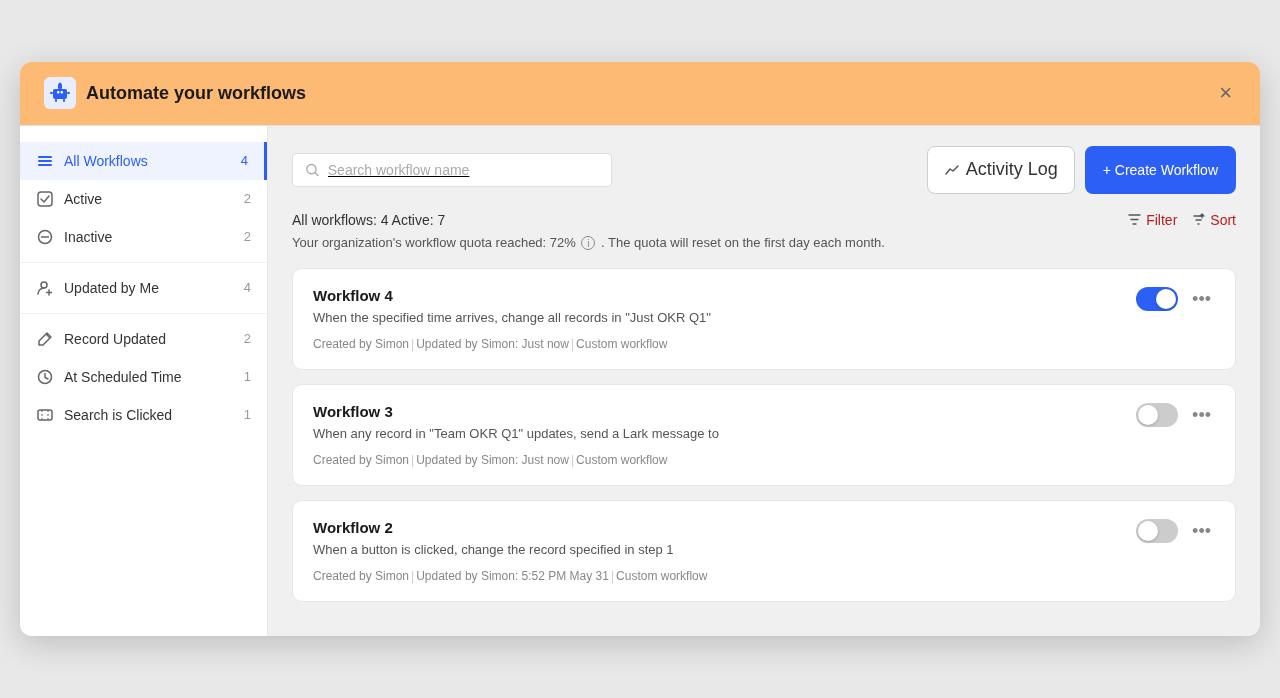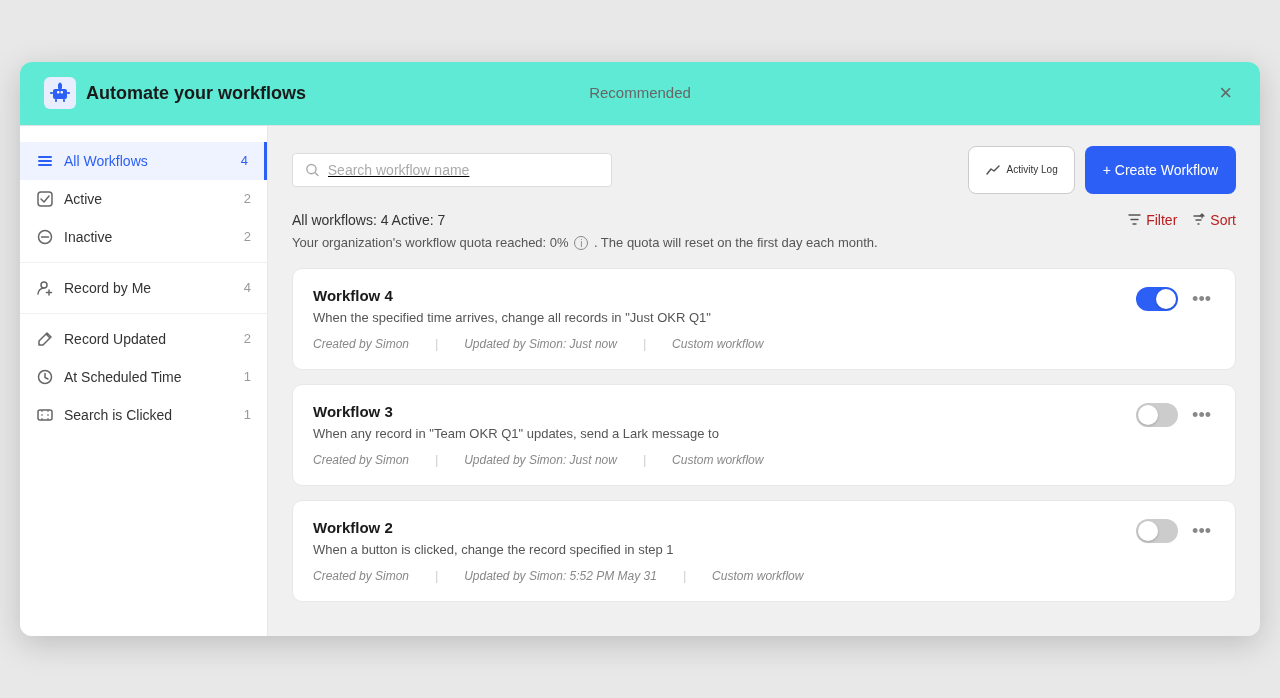--- a/index.html
+++ b/index.html
@@ -15,21 +15,21 @@
       width: 1240px;
       background: #f0f0f0;
       border-radius: 12px;
       box-shadow: 0 8px 32px rgba(0,0,0,0.18);
       overflow: hidden;
       display: flex;
       flex-direction: column;
     }
     
     .header {
-      background: #5eead4;
+      background: #fdba74;
       display: flex;
       align-items: center;
       padding: 8px 24px;
       height: 64px;
       border-bottom: 1px solid #e0e0e0;
       position: relative;
     }
     .header-title {
       display: flex;
       align-items: center;
@@ -164,21 +164,21 @@
       gap: 10px;
     }
     .btn-activity {
       display: flex;
       align-items: center;
       gap: 6px;
       background: #fff;
       border: 1px solid #ccc;
       border-radius: 8px;
       padding: 8px 16px;
-      font-size: 10px;
+      font-size: 18px;
       color: #333;
       cursor: pointer;
       font-weight: 500;
     }
     .btn-create {
       display: flex;
       align-items: center;
       gap: 6px;
       background: #2b5ff5;
       border: none;
@@ -260,23 +260,22 @@
     }
     .card-desc {
       font-size: 13px;
       color: #555;
       margin-bottom: 12px;
     }
     .card-meta {
       font-size: 12px;
       color: #888;
       display: flex;
-      gap: 26px;
-      align-items: center;
-      font-style: italic;
+      gap: 2px;
+      align-items: center;
     }
     .meta-sep {
       color: #ccc;
     }
     .card-actions {
       display: flex;
       align-items: center;
       gap: 10px;
       flex-shrink: 0;
     }
@@ -331,21 +330,20 @@
         <rect x="14" y="7" width="4" height="5" rx="1" fill="#2b5ff5"></rect>
         <circle cx="16" cy="7" r="1.5" fill="#2b5ff5"></circle>
         <rect x="11" y="22" width="2" height="3" rx="1" fill="#2b5ff5"></rect>
         <rect x="19" y="22" width="2" height="3" rx="1" fill="#2b5ff5"></rect>
         <rect x="6" y="15" width="3" height="2" rx="1" fill="#2b5ff5"></rect>
         <rect x="23" y="15" width="3" height="2" rx="1" fill="#2b5ff5"></rect>
       </svg>
       <span>Automate your workflows</span>
     </div>
     <div class="header-tabs">
-      <span class="tab">Recommended</span>
     </div>
     <button class="close-btn">×</button>
   </div>
 
   <div class="body">
 
     <div class="sidebar">
 
       <div class="sidebar-item selected">
         <span class="item-icon">
@@ -384,21 +382,21 @@
 
       <div class="sidebar-item">
         <span class="item-icon">
           <svg width="18" height="18" viewBox="0 0 18 18" fill="none">
             <circle cx="8" cy="6" r="3" stroke="#666" stroke-width="1.5"></circle>
             <path d="M2 15c0-3.3 2.7-6 6-6" stroke="#666" stroke-width="1.5" stroke-linecap="round"></path>
             <line x1="13" y1="11" x2="13" y2="16" stroke="#666" stroke-width="1.5" stroke-linecap="round"></line>
             <line x1="10.5" y1="13.5" x2="15.5" y2="13.5" stroke="#666" stroke-width="1.5" stroke-linecap="round"></line>
           </svg>
         </span>
-        <span class="item-label">Record by Me</span>
+        <span class="item-label">Updated by Me</span>
         <span class="item-count">4</span>
       </div>
       <div class="sidebar-divider"></div>
 
       <div class="sidebar-item">
         <span class="item-icon">
           <svg width="18" height="18" viewBox="0 0 18 18" fill="none">
             <path d="M11 3l4 4-8 8H3v-4l8-8z" stroke="#666" stroke-width="1.5" stroke-linejoin="round"></path>
             <path d="M10 4l4 4" stroke="#666" stroke-width="1.5"></path>
           </svg>
@@ -467,21 +465,21 @@
             <button class="sort-btn">
               <svg width="15" height="15" viewBox="0 0 15 15" fill="none">
                 <path d="M3 4h9M5 8h5M7 12h1" stroke="#555" stroke-width="1.4" stroke-linecap="round"></path>
                 <path d="M11 6V2M11 2l-2 2M11 2l2 2" stroke="#555" stroke-width="1.2" stroke-linecap="round"></path>
               </svg>
               <span>Sort</span>
             </button>
           </div>
         </div>
         <div class="info-quota">
-          <span>Your organization's workflow quota reached: 0%</span>
+          <span>Your organization's workflow quota reached: 72%</span>
           <span class="info-icon">i</span>
           <span>. The quota will reset on the first day each month.</span>
         </div>
       </div>
 
       <div>
 
         <div class="workflow-card">
           <div class="card-top">
             <div class="card-content">

